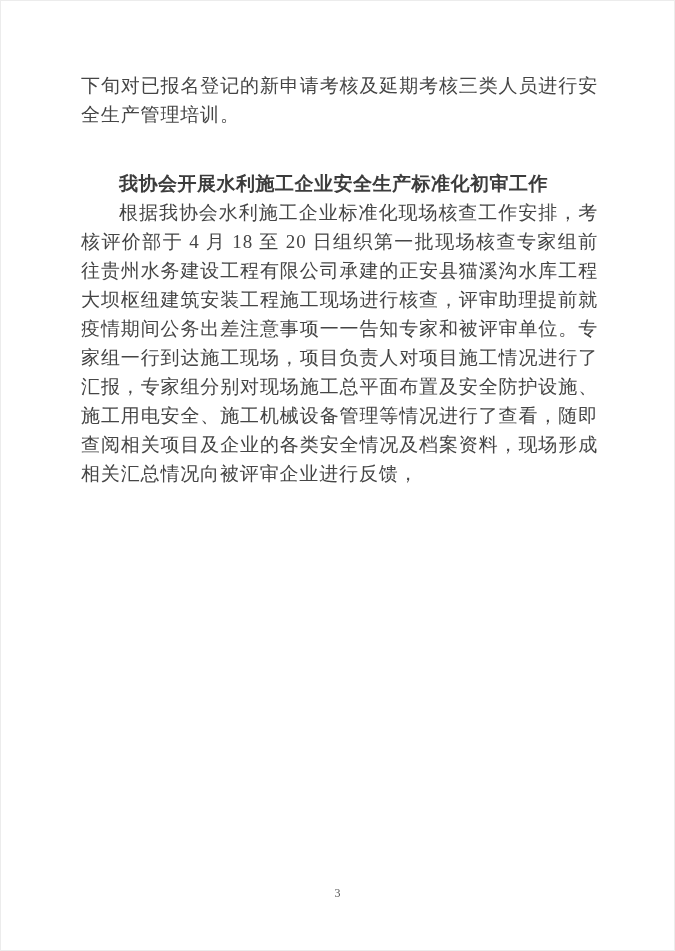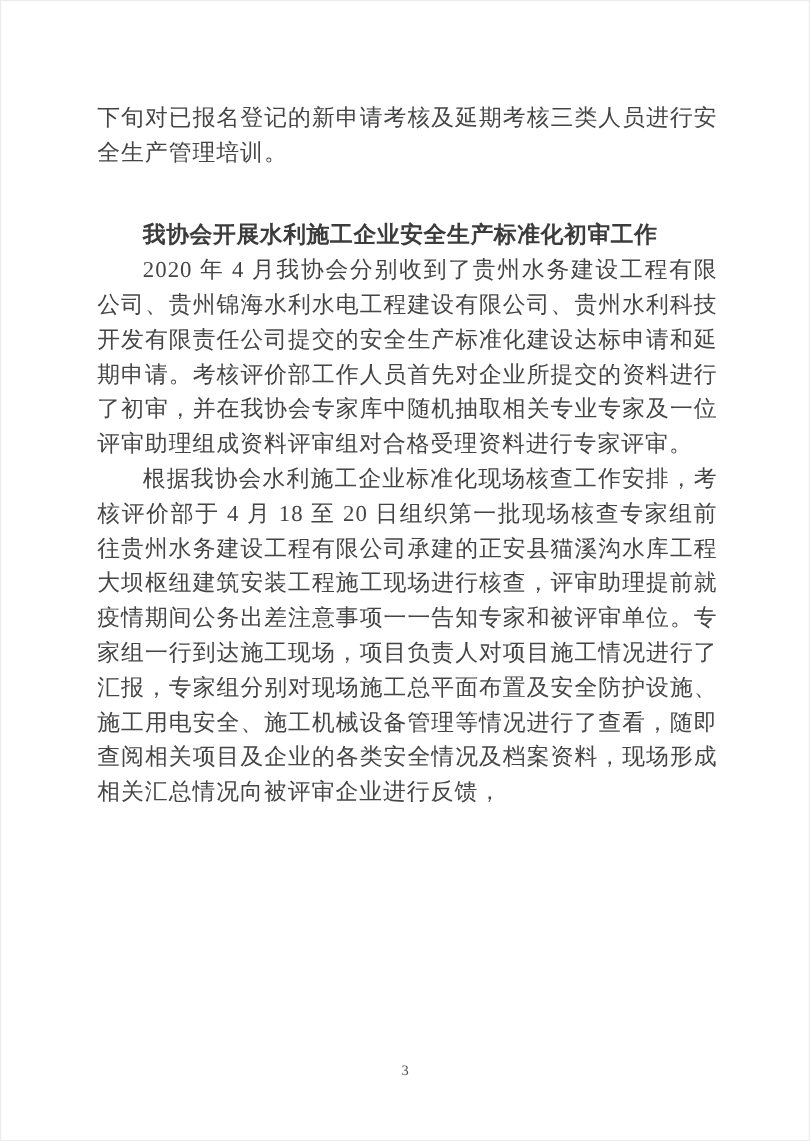--- a/index.html
+++ b/index.html
@@ -13,21 +13,21 @@
     height: 951px;
     background: #ffffff;
     border: 1px solid #ececec;
     box-sizing: border-box;
     overflow: hidden;
     font-family: "Liberation Serif", "DejaVu Serif", serif;
     color: #454545;
   }
   .content {
     position: absolute;
-    top: 83px;
+    top: 70px;
     left: 80px;
     width: 517px;
   }
   .para {
     margin: 0;
     font-size: 19px;
     line-height: 29px;
     letter-spacing: 0.85px;
     text-align: justify;
     text-justify: inter-character;
@@ -61,19 +61,18 @@
     color: #555555;
   }
 </style>
 </head>
 <body>
 
 <div class="page">
   <div class="content">
     <p class="para no-indent">下旬对已报名登记的新申请考核及延期考核三类人员进行安全生产管理培训。</p>
     <h2 class="section-heading">我协会开展水利施工企业安全生产标准化初审工作</h2>
-    <p class="para">2020 年 4 月我协会分别收到了贵州水务建设工程有限公司、贵州锦海水利水电工程建设有限公司、贵州水利科技开发有限责任公司提交的安全生产标准化建设达标申请和延期申请。考核评价部工作人员首先对企业所提交的资料进行了初审，并在我协会专家库中随机抽取相关专业专家及一位评审助理组成资料评审组对合格受理资料进行专家评审。</p>
     <p class="para">根据我协会水利施工企业标准化现场核查工作安排，考核评价部于 4 月 18 至 20 日组织第一批现场核查专家组前往贵州水务建设工程有限公司承建的正安县猫溪沟水库工程大坝枢纽建筑安装工程施工现场进行核查，评审助理提前就疫情期间公务出差注意事项一一告知专家和被评审单位。专家组一行到达施工现场，项目负责人对项目施工情况进行了汇报，专家组分别对现场施工总平面布置及安全防护设施、施工用电安全、施工机械设备管理等情况进行了查看，随即查阅相关项目及企业的各类安全情况及档案资料，现场形成相关汇总情况向被评审企业进行反馈，</p>
   </div>
   <div class="footer">
     <span class="page-number">3</span>
   </div>
 </div>
 
 </body></html>

